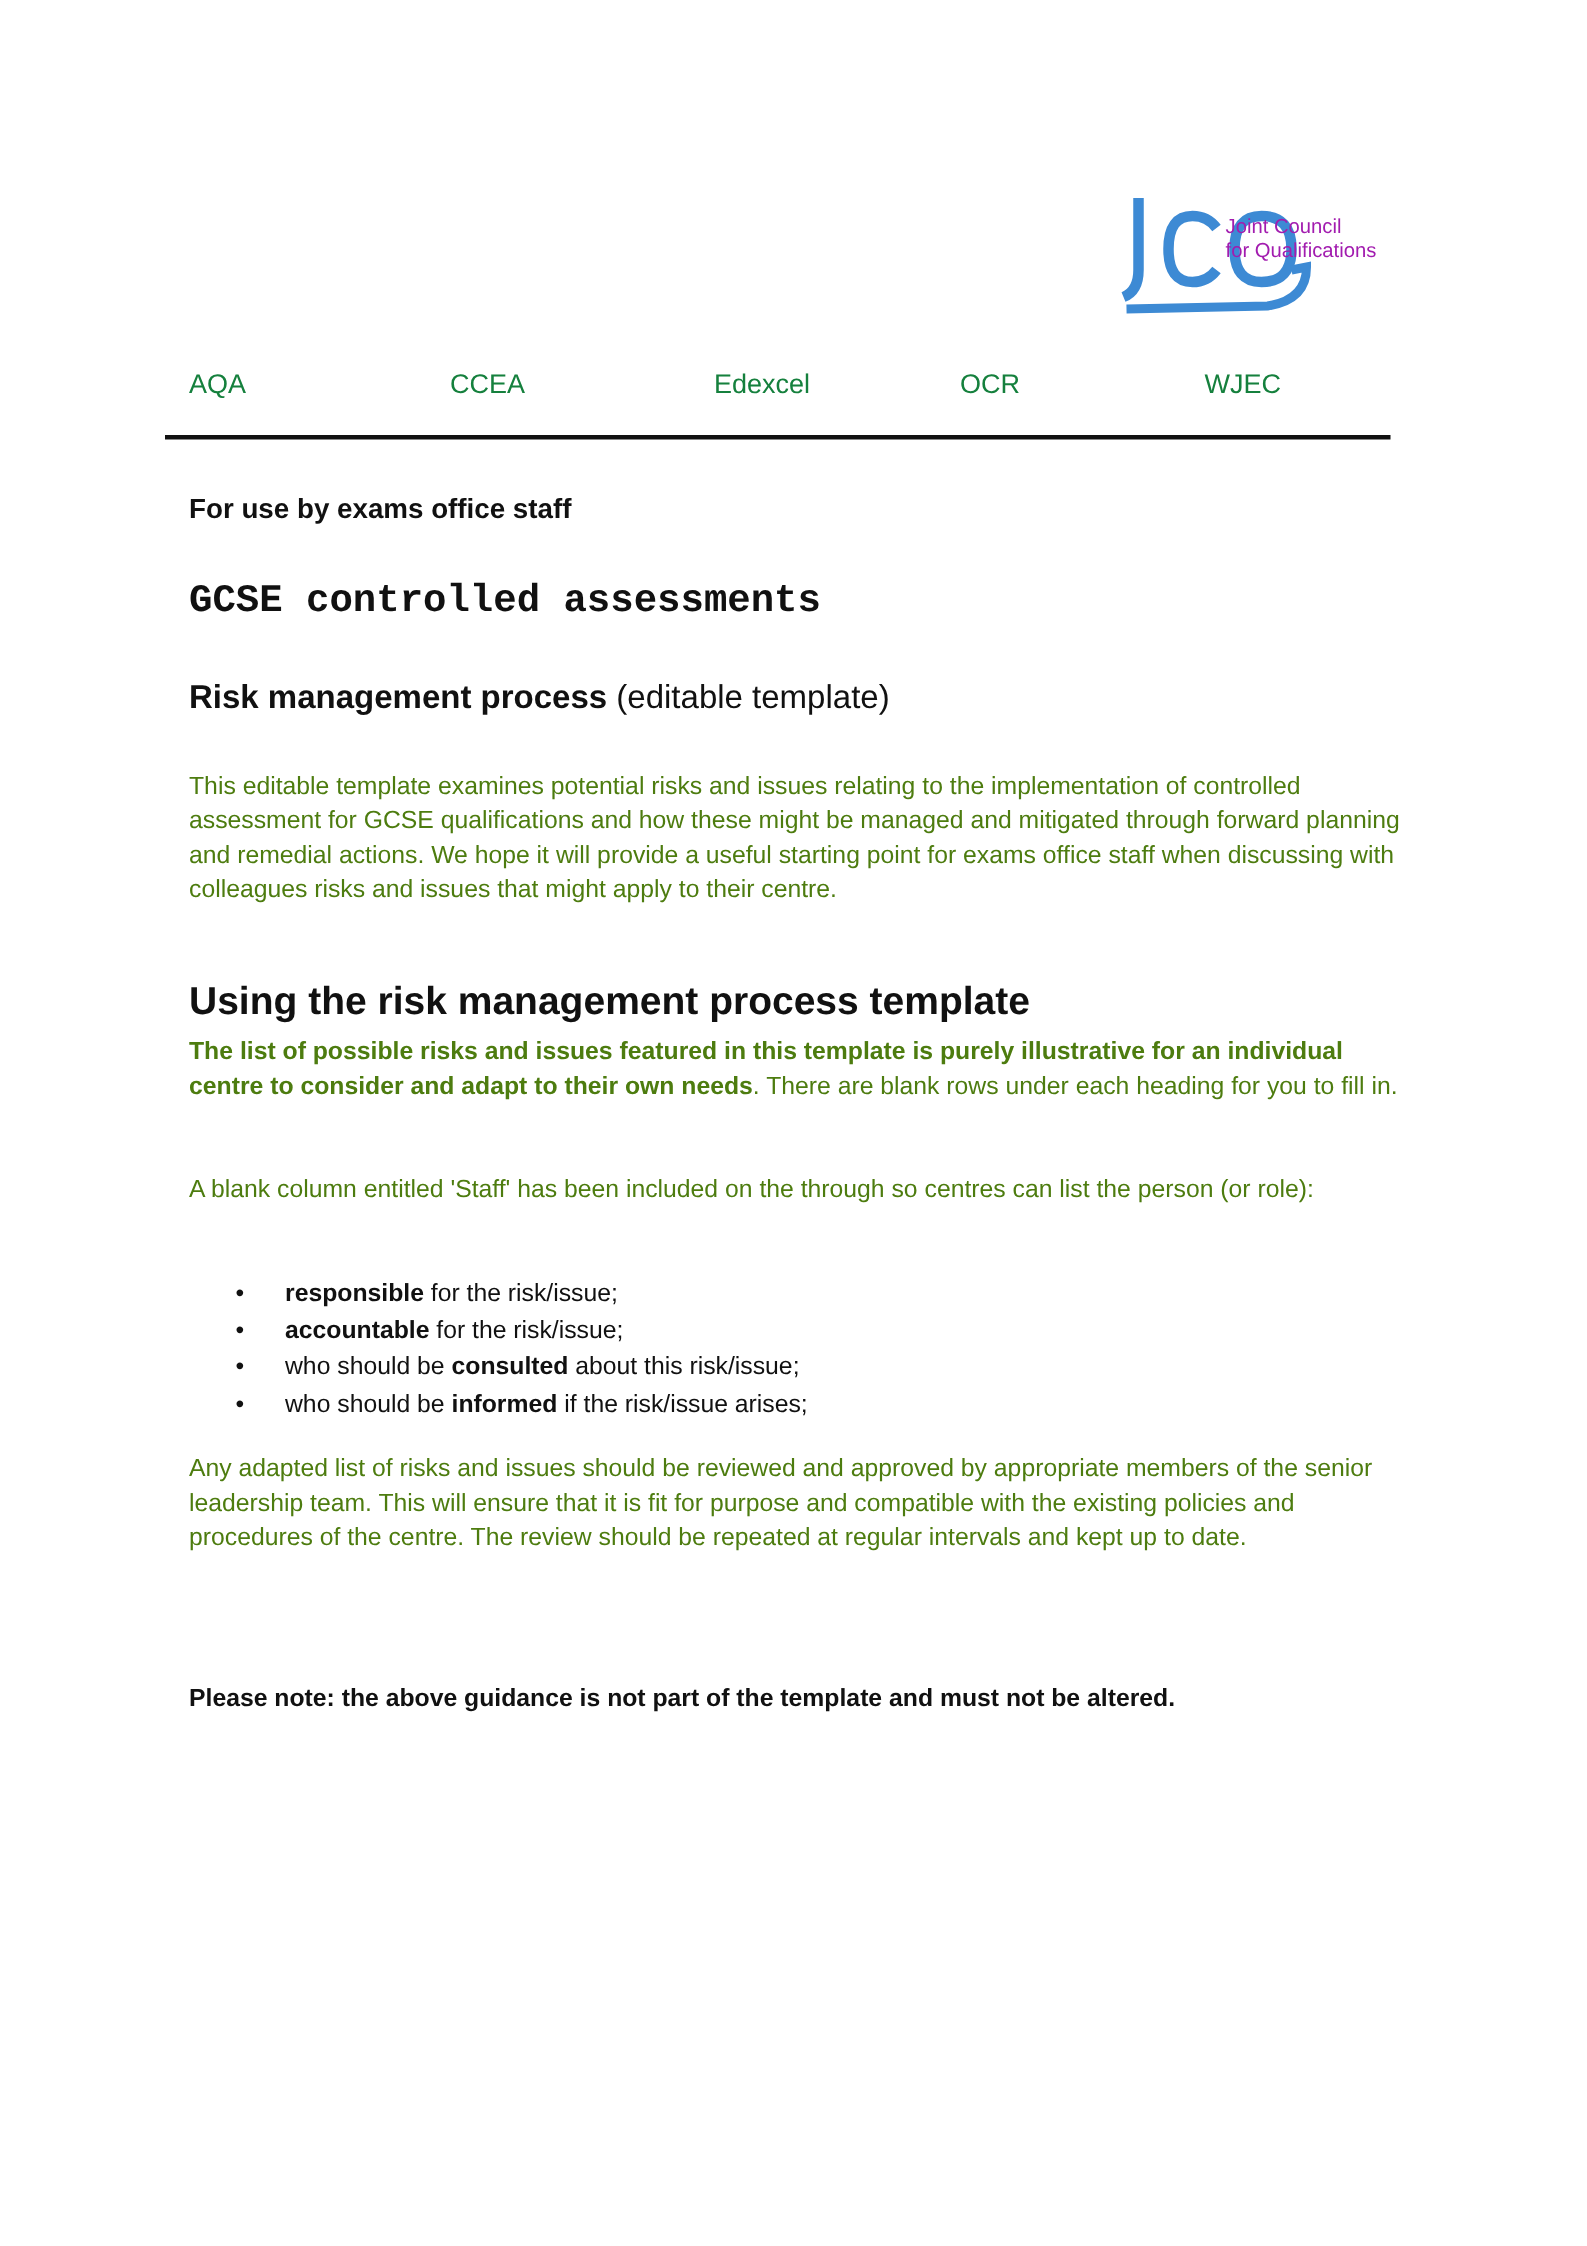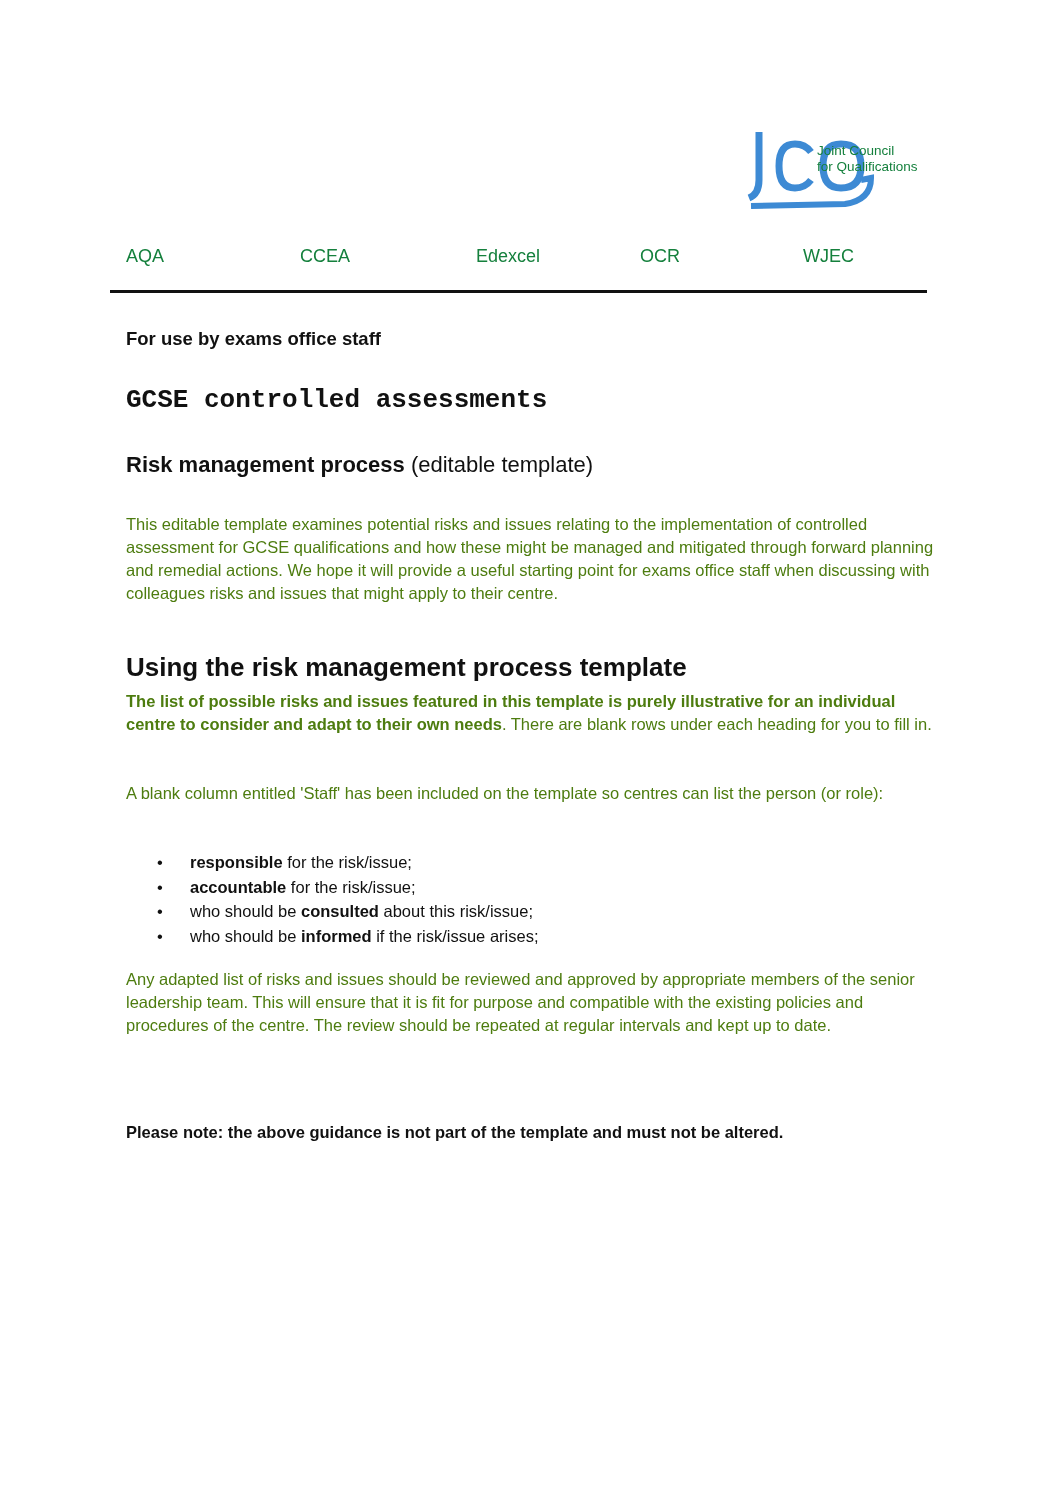--- a/index.html
+++ b/index.html
@@ -3,21 +3,21 @@
 <meta charset="utf-8">
 <style>
   html, body { margin: 0; padding: 0; background: #ffffff; }
   body { width: 1058px; height: 1497px; position: relative; overflow: hidden;
          font-family: "DejaVu Sans", sans-serif; color: #111; }
   .abs { position: absolute; }
 
   
   .logo { left: 680px; top: 128px; width: 260px; height: 82px; }
   .logo-text { left: 817px; top: 143px; font-family: "Liberation Sans", sans-serif;
-               font-size: 13.5px; line-height: 16px; color: #15803d; }
+               font-size: 13.5px; line-height: 16px; color: #a21caf; }
 
   
   .bodies { top: 246px; font-family: "Liberation Sans", sans-serif; font-size: 18px; color: #15803d; }
   .rule { left: 110px; top: 290px; width: 817px; height: 3px; background: #111; }
 
   .for-use { left: 126px; top: 328px; font-family: "Liberation Sans", sans-serif;
              font-weight: bold; font-size: 18.5px; }
   .title { left: 126px; top: 385px; font-family: Liberation Mono, monospace;
            font-weight: bold; font-size: 26px; }
   .subtitle { left: 126px; top: 452px; font-family: "Liberation Sans", sans-serif;
@@ -66,21 +66,21 @@
 <div class="abs for-use">For use by exams office staff</div>
 <div class="abs title">GCSE controlled assessments</div>
 <div class="abs subtitle"><b>Risk management process</b><span> (editable template)</span></div>
 
 <div class="abs para" style="top:513px">This editable template examines potential risks and issues relating to the implementation of controlled assessment for GCSE qualifications and how these might be managed and mitigated through forward planning and remedial actions.  We hope it will provide a useful starting point for exams office staff when discussing with colleagues risks and issues that might apply to their centre.</div>
 
 <div class="abs h2">Using the risk management process template</div>
 
 <div class="abs para" style="top:690px"><b>The list of possible risks and issues featured in this template is purely illustrative for an individual centre to consider and adapt to their own needs</b><span>.  There are blank rows under each heading for you to fill in.</span></div>
 
-<div class="abs para" style="top:782px">A blank column entitled 'Staff' has been included on the template so centres can list the person (or role):</div>
+<div class="abs para" style="top:782px">A blank column entitled 'Staff' has been included on the through so centres can list the person (or role):</div>
 
 <ul class="abs bullets">
   <li><span class="dot">•</span><span></span><b>responsible</b><span> for the risk/issue;</span></li>
   <li><span class="dot">•</span><span></span><b>accountable</b><span> for the risk/issue;</span></li>
   <li><span class="dot">•</span><span>who should be </span><b>consulted</b><span> about this risk/issue;</span></li>
   <li><span class="dot">•</span><span>who should be </span><b>informed</b><span> if the risk/issue arises;</span></li>
 </ul>
 
 <div class="abs para" style="top:968px">Any adapted list of risks and issues should be reviewed and approved by appropriate members of the senior leadership team.  This will ensure that it is fit for purpose and compatible with the existing policies and procedures of the centre.  The review should be repeated at regular intervals and kept up to date.</div>
 

